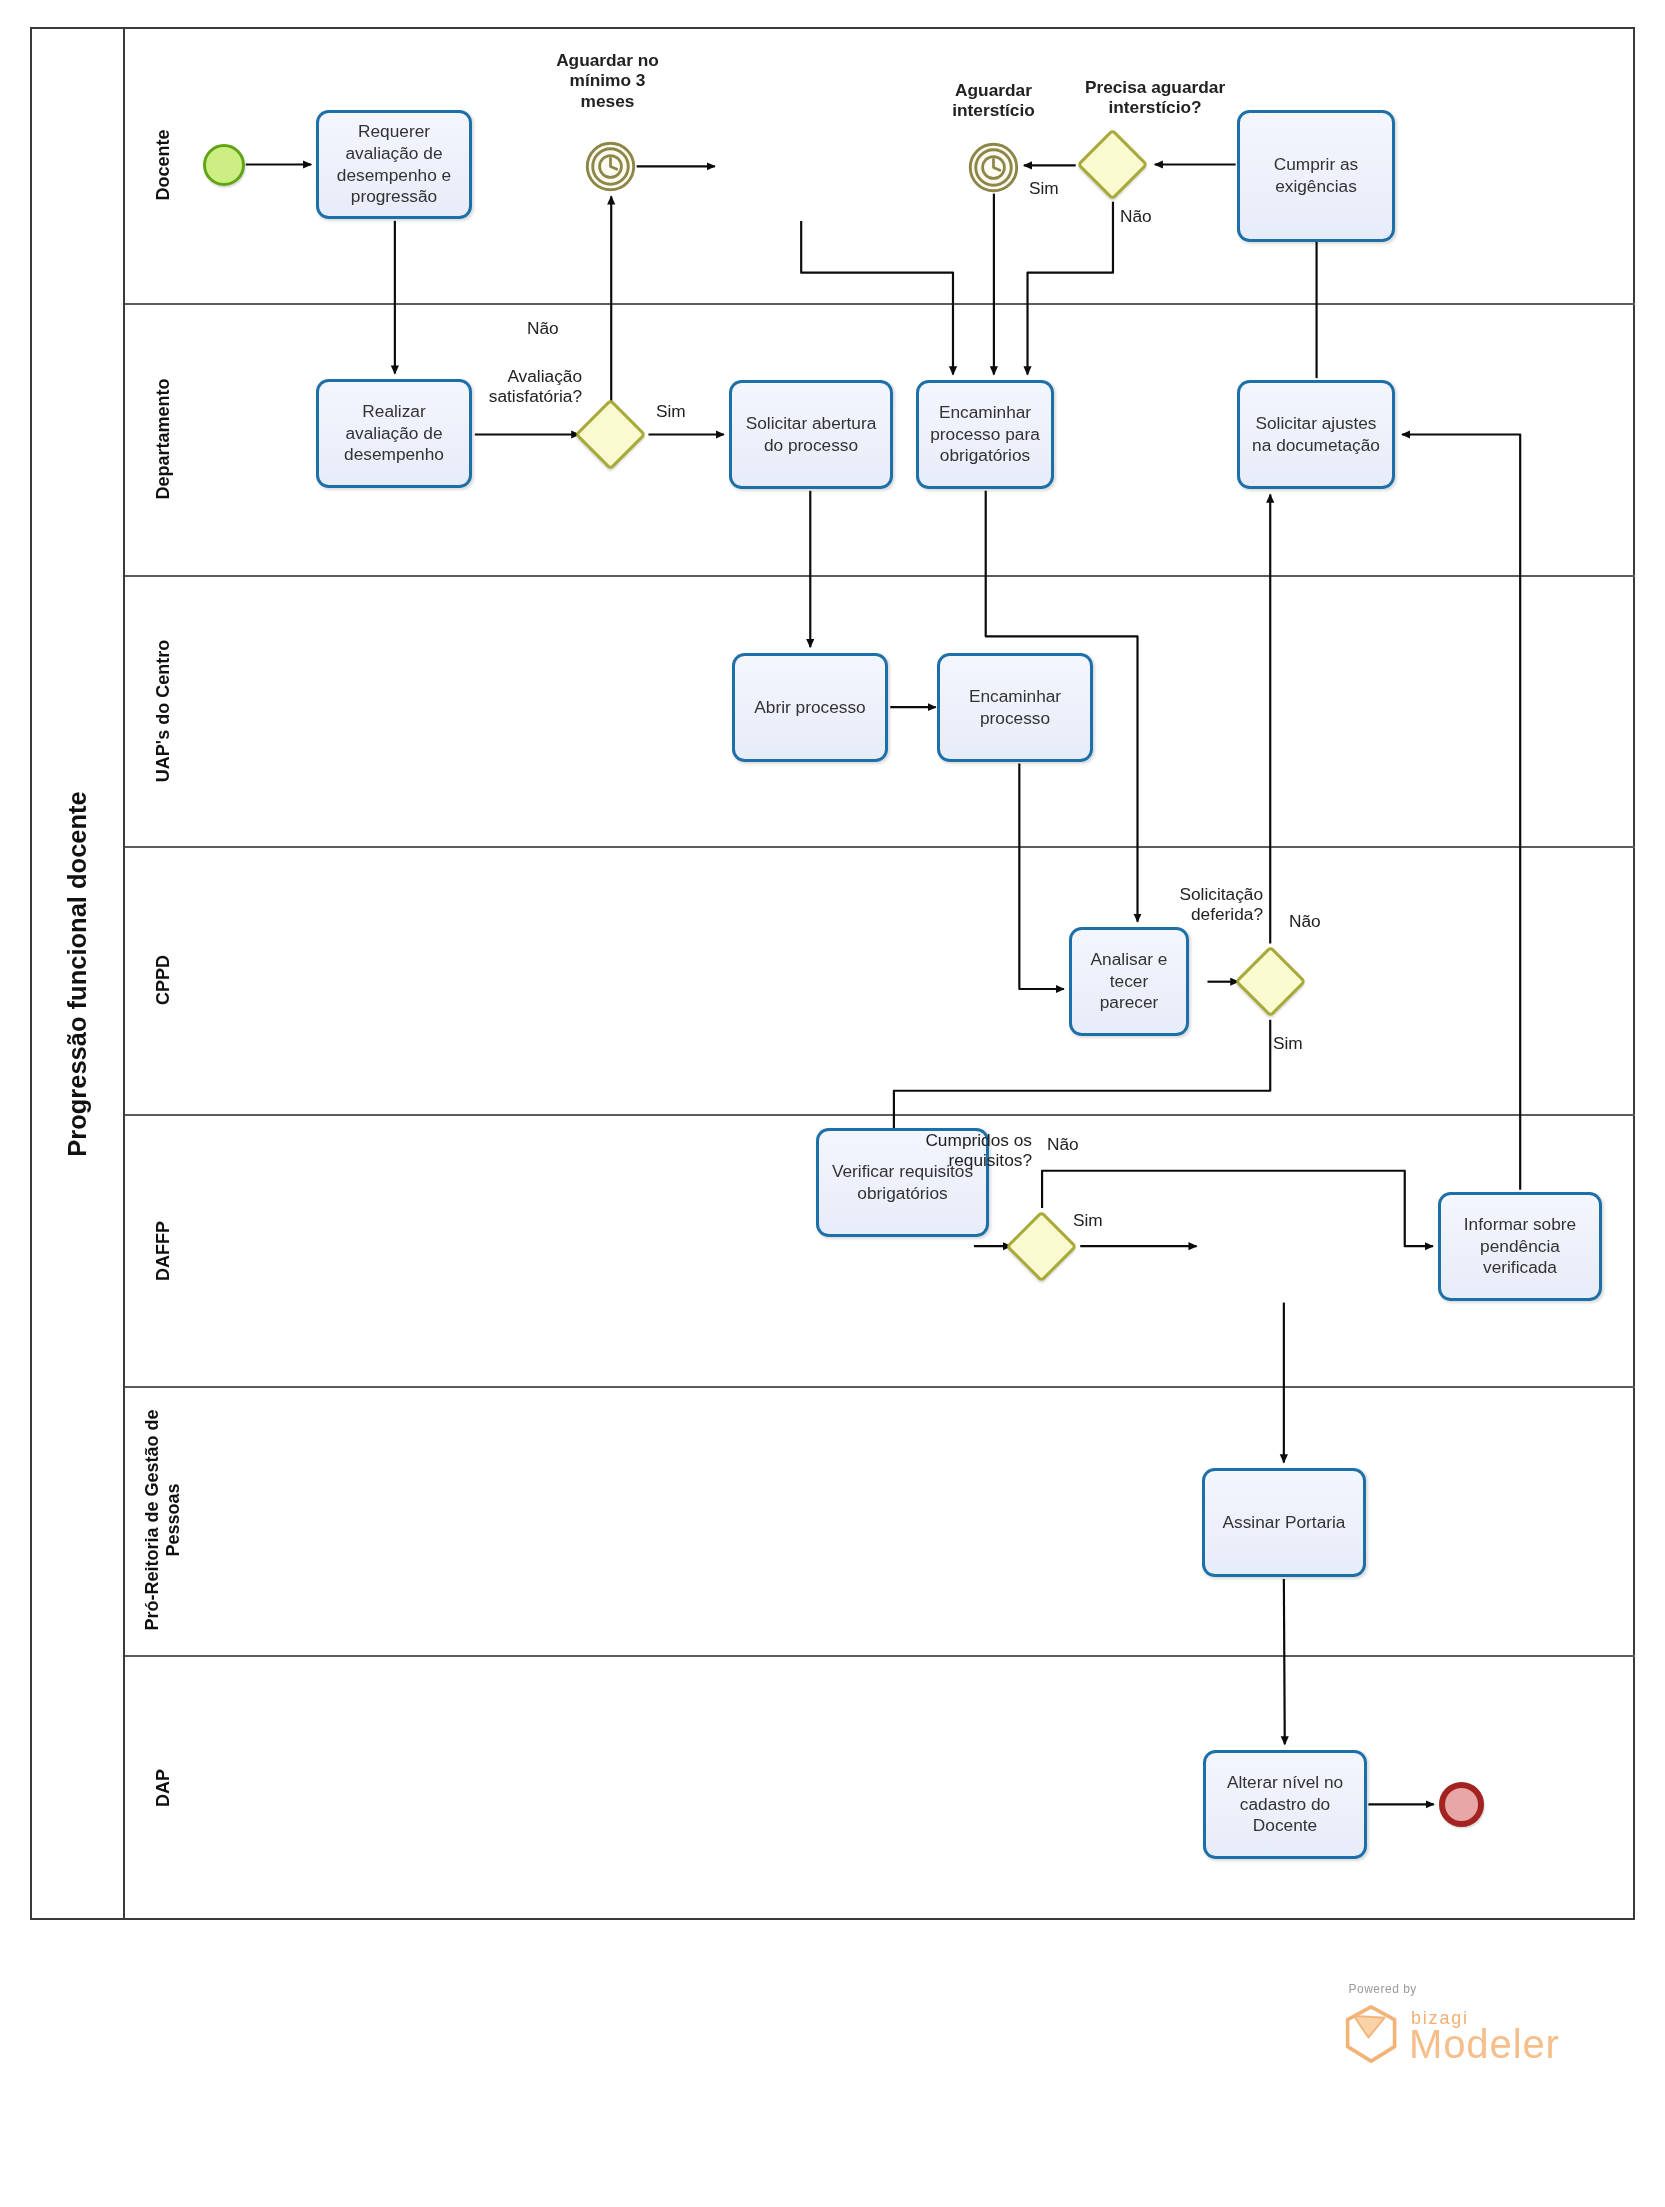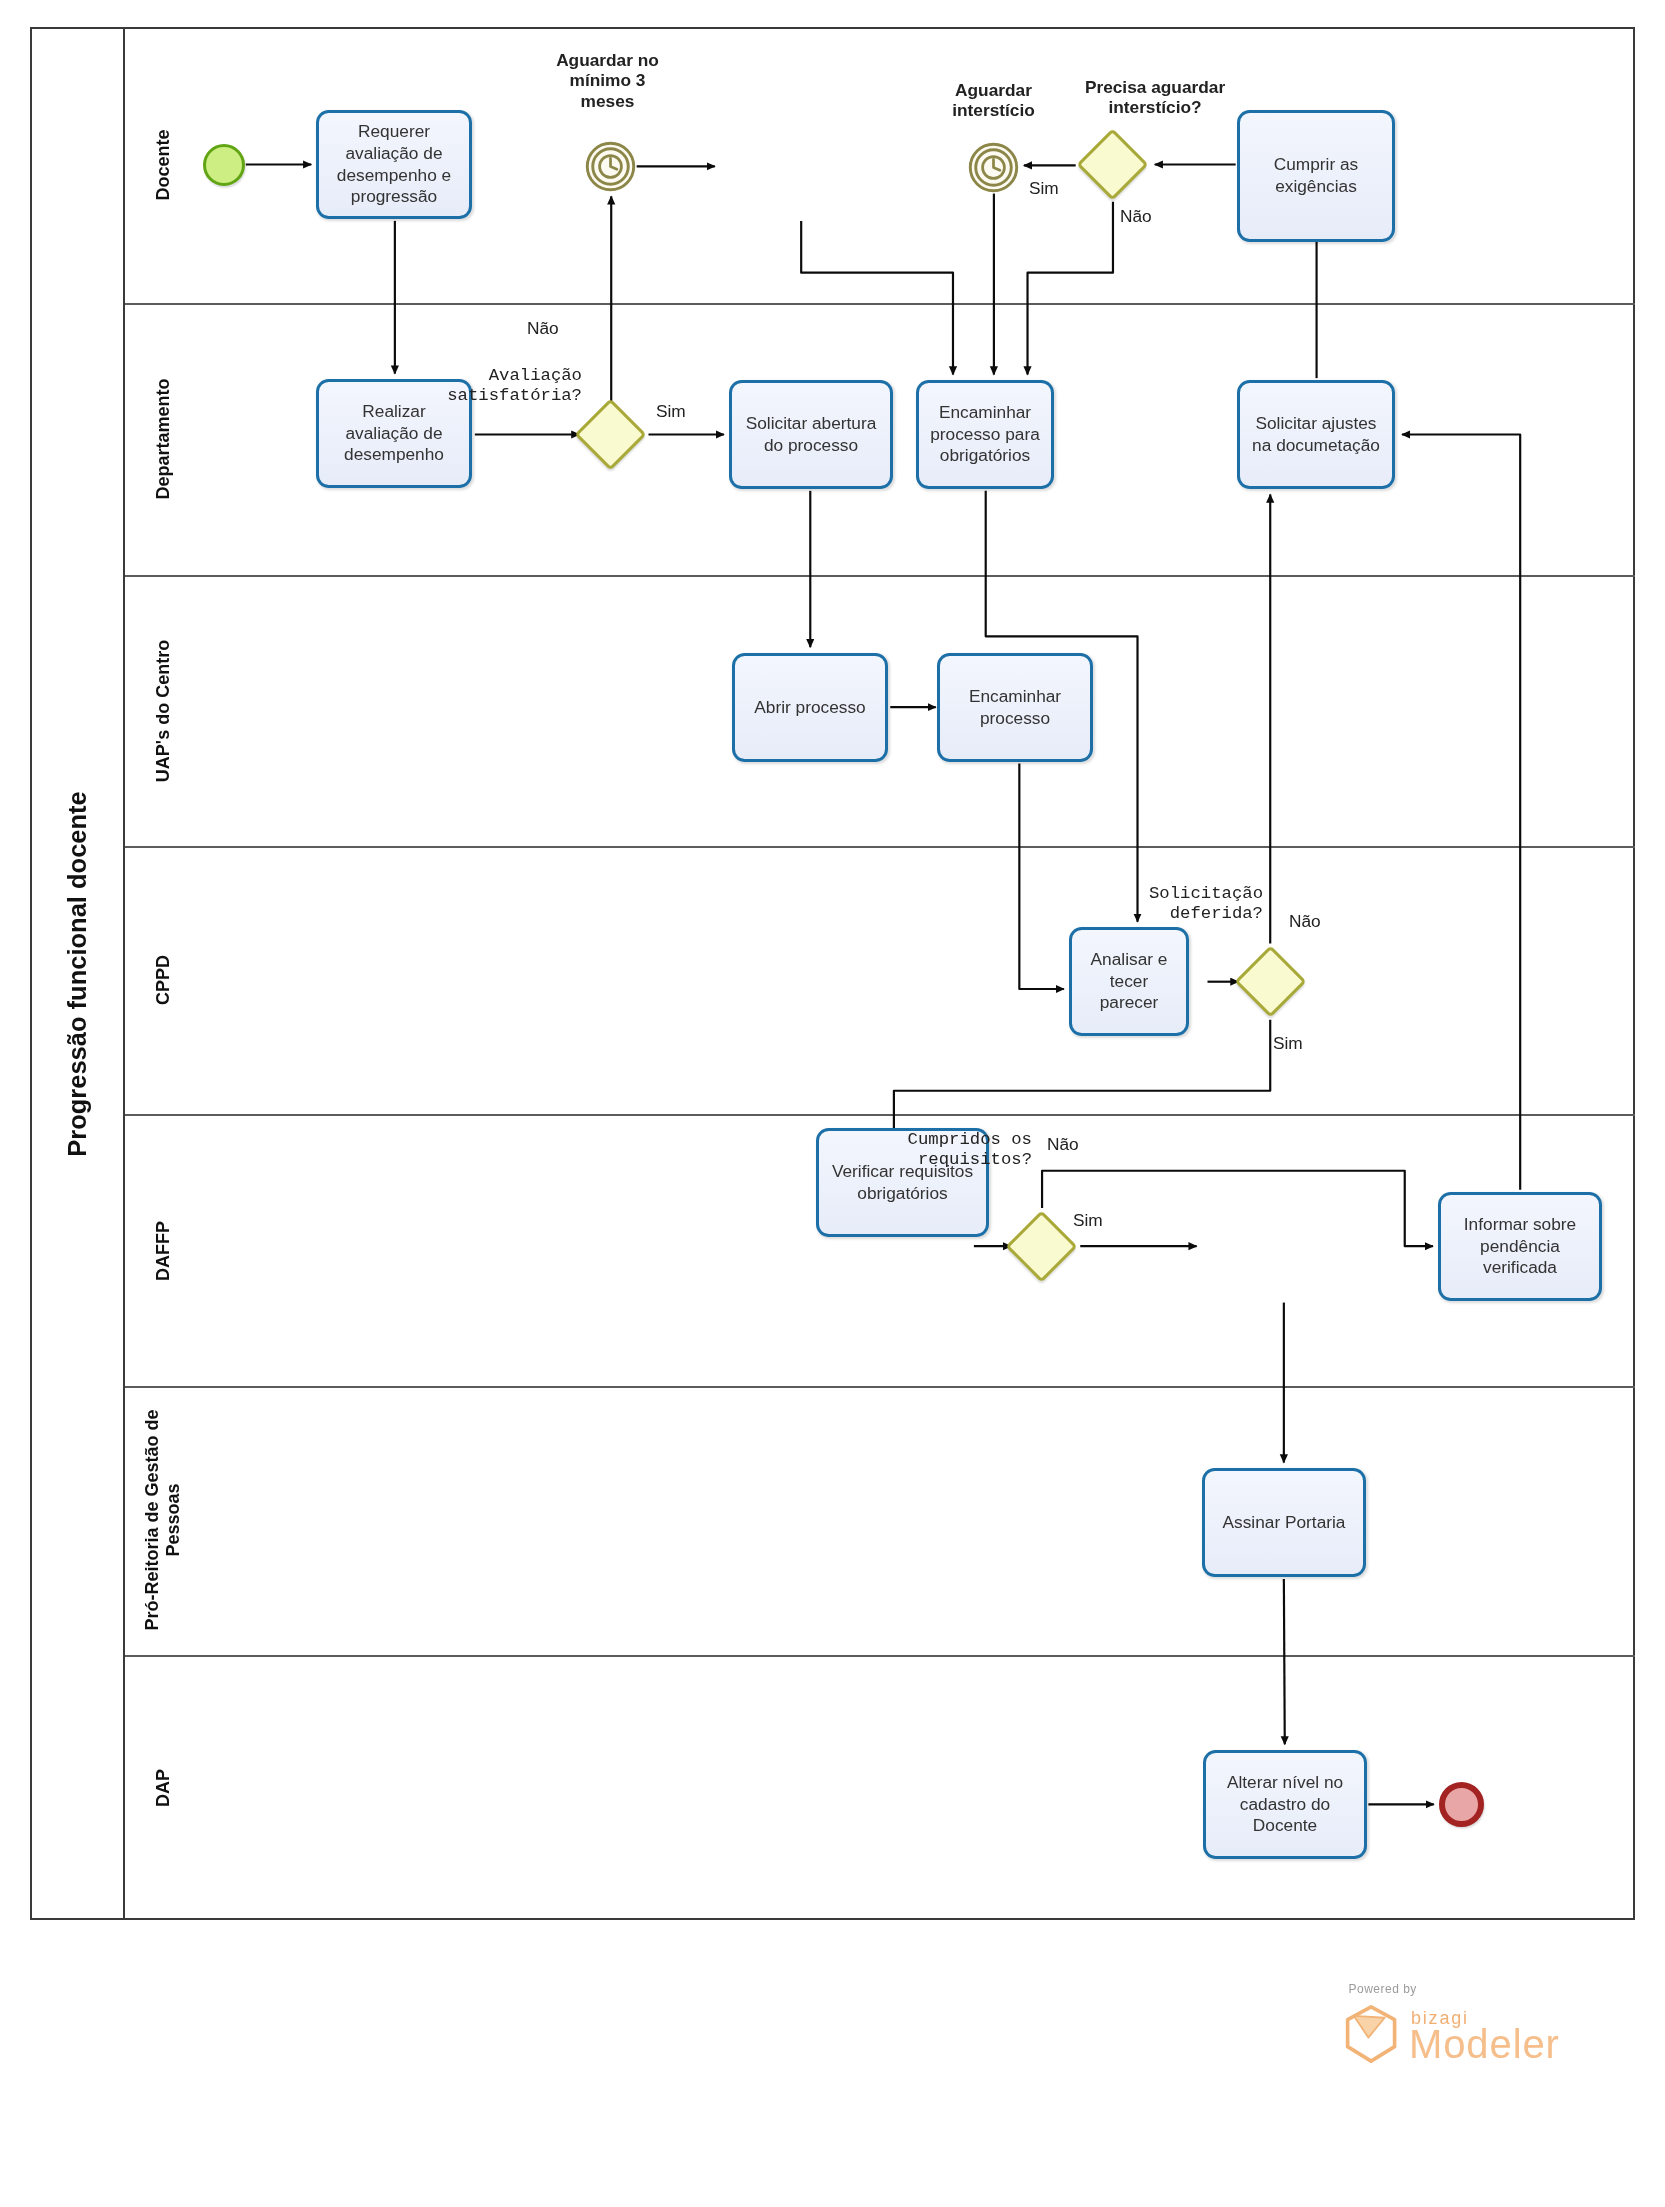--- a/index.html
+++ b/index.html
@@ -18,21 +18,21 @@
   
   .task{position:absolute;box-sizing:border-box;border:3.6px solid #1D70A7;border-radius:12.7px;background:linear-gradient(180deg,#f3f6fd 0%,#e7ecf9 100%);box-shadow:1.8px 1.8px 2.7px rgba(0,0,0,0.14);display:flex;align-items:center;justify-content:center;text-align:center;font-size:17.3px;line-height:1.26;color:#333;padding:3.6px 7.3px;}
   .gateway{position:absolute;width:51px;height:51px;box-sizing:border-box;background:#FAFAD0;border:3.6px solid #A9A93A;border-radius:4.5px;transform:rotate(45deg);box-shadow:1.8px 1.8px 1.8px rgba(0,0,0,0.12);}
   .event-start{position:absolute;width:42px;height:42px;box-sizing:border-box;border-radius:50%;background:#CDEE82;border:3.6px solid #61A514;box-shadow:0.9px 1.8px 1.8px rgba(0,0,0,0.15);}
   .event-end{position:absolute;width:45px;height:45px;box-sizing:border-box;border-radius:50%;background:#E9A6A6;border:6.4px solid #A32222;box-shadow:0.9px 1.8px 1.8px rgba(0,0,0,0.15);}
   .event-timer{position:absolute;width:51px;height:51px;}
 
   
   .flabel{position:absolute;font-size:17.3px;color:#222;line-height:1.18;white-space:pre-line;}
   .flabel.c{text-align:center;font-weight:bold;}
-  .flabel.r{text-align:right;font-family:Liberation Mono, monospace;}
+  .flabel.r{text-align:right;}
 
   
   #edges{position:absolute;left:0;top:0;z-index:1;}
   .shape{z-index:2;}
   .flabel{z-index:3;}
 
   
   .logo{position:absolute;left:1344px;top:1982px;width:273px;height:109px;}
   .logo .powered{position:absolute;left:4.5px;top:0;font-size:12px;color:#9b9b9b;letter-spacing:0.5px;}
   .logo .hex{position:absolute;left:0px;top:22px;}

